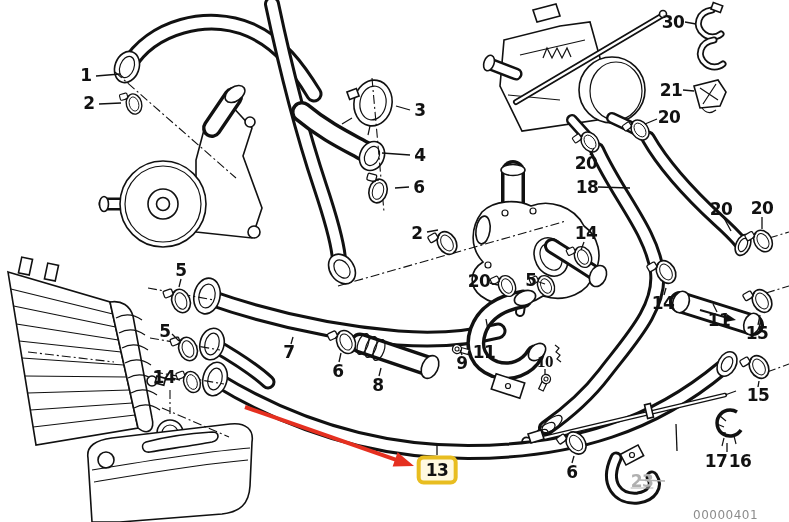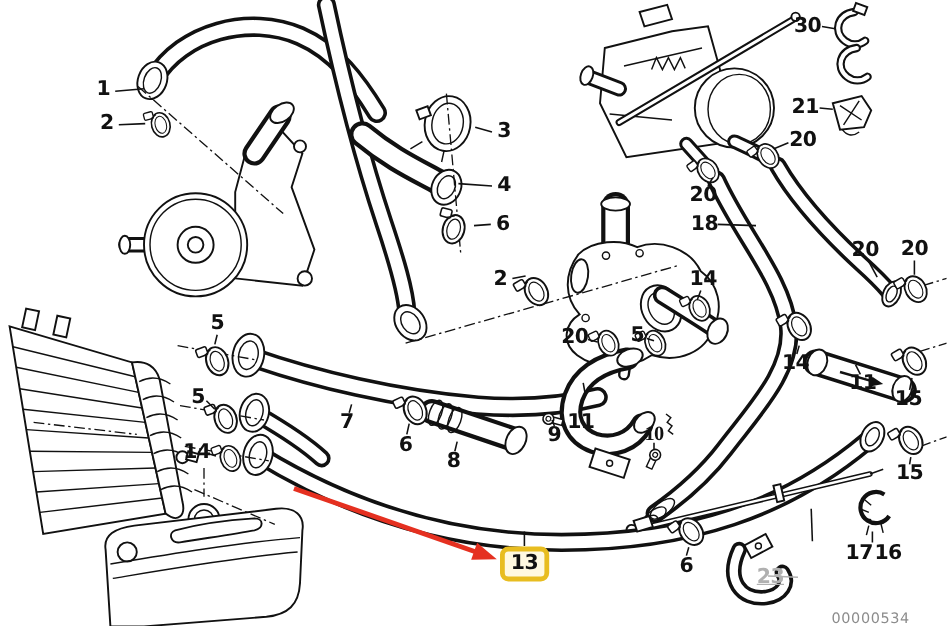--- a/index.html
+++ b/index.html
@@ -368,14 +368,14 @@
       <div class="part-label" style="left: 338px; top: 371px;">6</div>
       <div class="part-label" style="left: 378px; top: 385px;">8</div>
       <div class="part-label" style="left: 758px; top: 395px;">15</div>
       <div class="part-label" style="left: 716px; top: 461px;">17</div>
       <div class="part-label" style="left: 728px; top: 461px; margin-left: 12px;">16</div>
       <div class="part-label" style="left: 572px; top: 472px;">6</div>
       <div class="part-label ghost" style="left: 642px; top: 481px; text-decoration: underline;">23</div>
       <div class="part-label highlight" style="left: 437px; top: 470px;">13</div>
     </div>
 
-<div class="watermark">00000534</div>
+<div class="watermark">00000401</div>
 </div>
 
 </body></html>

